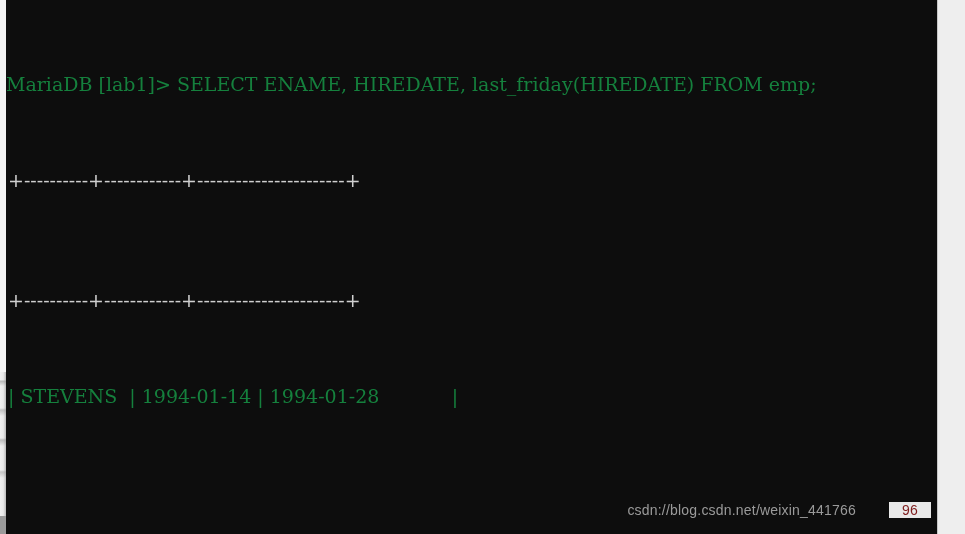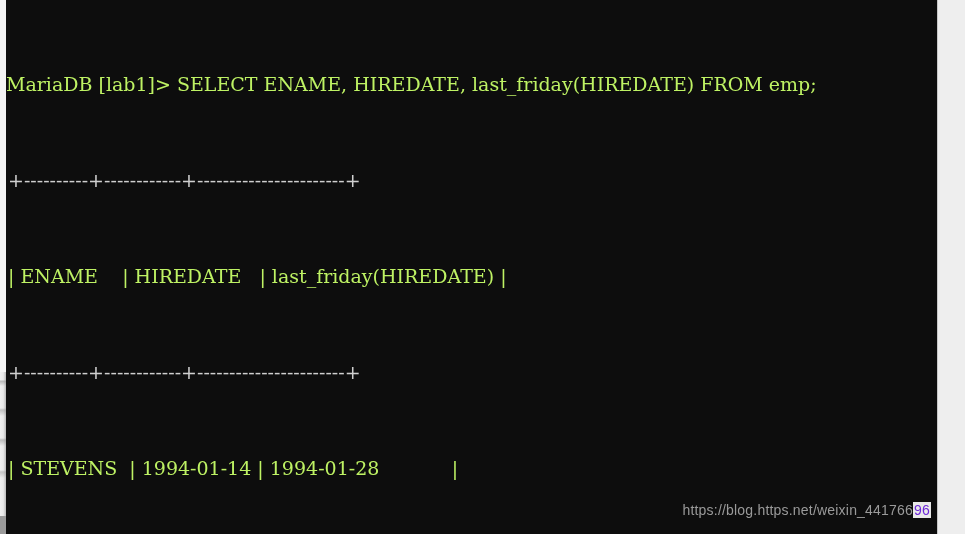--- a/index.html
+++ b/index.html
@@ -101,41 +101,42 @@
     z-index: 2;
   }
 
   .term-line {
     height: 24px;
     line-height: 24px;
     padding-left: 8px;
     white-space: pre;
     font-family: "DejaVu Serif", "Liberation Serif", serif;
     font-size: 19px;
-    color: #bef264;
+    color: #15803d;
   }
   .term-line.prompt-line { padding-left: 6px; }
   .term-line.rule-line   { color: #cfcfcf; }
 
   
   #watermark {
     position: absolute;
     right: 34px;
     bottom: 16px;
     font-family: "Liberation Sans", "DejaVu Sans", sans-serif;
     font-size: 14px;
     color: #9a9a9a;
     letter-spacing: 0.2px;
     z-index: 3;
     white-space: nowrap;
   }
   #watermark-tail {
-    color: #6d28d9;
+    color: #7f1d1d;
     background: #e9e9e9;
-    padding: 0 1px;
+    padding: 0 13px;
+    margin-left: 33px;
   }
 </style>
 </head>
 <body>
 
 <div id="app-window">
 
   <div id="left-scrollbar">
     <div id="left-scrollbar-thumb"></div>
     <div id="left-scrollbar-marks"></div>
@@ -143,21 +144,20 @@
   </div>
 
   <div id="right-gutter"></div>
 
   <div id="terminal">
 
     <div class="term-line prompt-line">MariaDB [lab1]&gt; SELECT ENAME, HIREDATE, last_friday(HIREDATE) FROM emp;</div>
 
     <div class="term-line rule-line">+----------+------------+-----------------------+</div>
 
-    <div class="term-line">| ENAME    | HIREDATE   | last_friday(HIREDATE) |</div>
 
     <div class="term-line rule-line">+----------+------------+-----------------------+</div>
 
     <div class="term-line">| STEVENS  | 1994-01-14 | 1994-01-28            |</div>
     
     
     
     
     
     
@@ -169,15 +169,15 @@
     
     
     
 
     
 
     
 
   </div>
 
-  <div id="watermark"><span>https://blog.https.net/weixin_441766</span><span id="watermark-tail">96</span></div>
+  <div id="watermark"><span>csdn://blog.csdn.net/weixin_441766</span><span id="watermark-tail">96</span></div>
 
 </div>
 
 </body></html>

